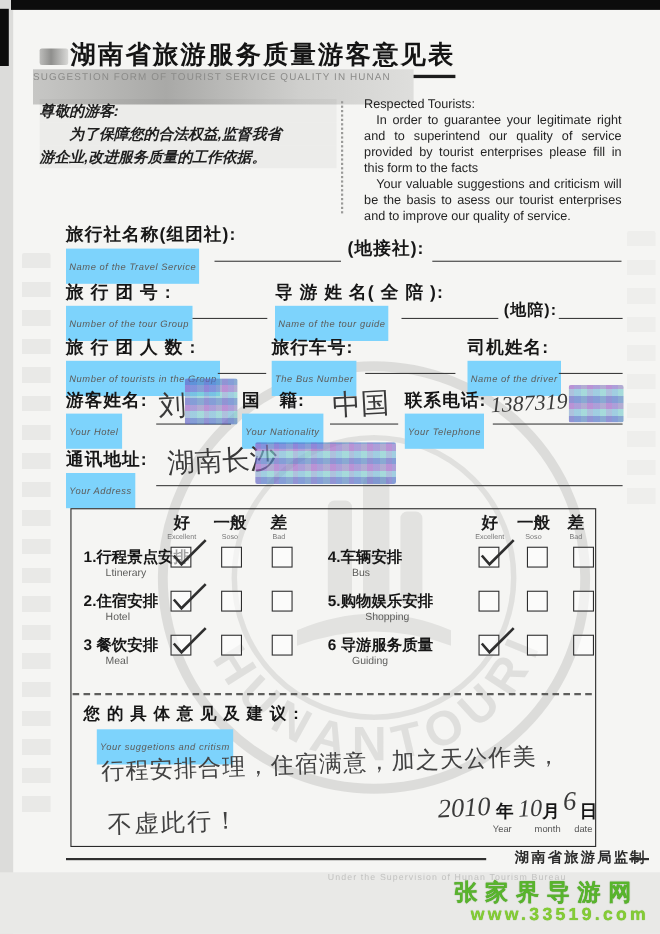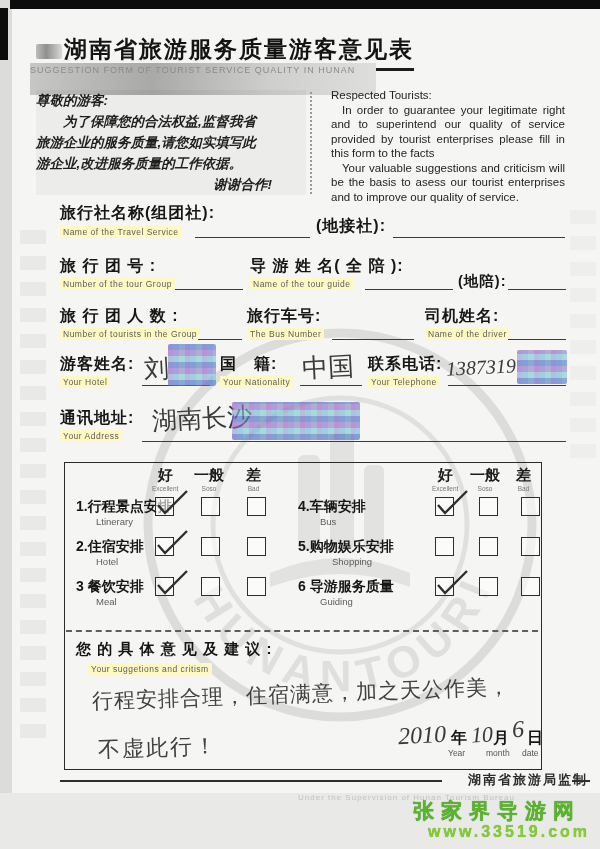--- a/index.html
+++ b/index.html
@@ -24,22 +24,22 @@
   .intro-cn div{background:rgba(0,0,0,.035);}
   .intro-cn .closing{text-align:right;padding-right:34px;}
   .intro-divider{position:absolute;left:310px;top:92px;height:102px;border-left:2px dotted #9a9a98;}
   .intro-en{position:absolute;left:331px;top:88px;width:234px;font-size:11.5px;color:#242424;
     line-height:14.5px;text-align:justify;}
   .intro-en p{margin:0;text-indent:11px;}
   .intro-en p.first{text-indent:0;}
 
   .cn-label{position:absolute;font-size:16px;font-weight:700;color:#161616;letter-spacing:1px;white-space:nowrap;}
   .cn-label.small{font-size:14.5px;}
-  .en-sub{position:absolute;font-size:8.5px;color:#5c5c5a;background:#fef9c3;padding:1px 3px;
-    letter-spacing:.5px;white-space:nowrap;}
+  .en-sub{position:absolute;font-size:8.5px;color:#5c5c5a;background:#7dd3fc;padding:11px 3px;
+    letter-spacing:.5px;white-space:nowrap;font-style:italic;}
   .uline{position:absolute;border-bottom:1.6px solid #3c3c3c;height:1px;}
   .hand{position:absolute;font-family:cursive;color:#3a3a3a;white-space:nowrap;transform:rotate(-3deg);}
   .mosaic{position:absolute;border-radius:2px;opacity:.9;
     background-image:
       repeating-linear-gradient(0deg,rgba(78,104,196,.55) 0 6px,rgba(130,200,214,.5) 6px 12px,rgba(156,96,196,.5) 12px 18px),
       repeating-linear-gradient(90deg,rgba(150,90,200,.45) 0 5px,rgba(86,150,216,.45) 5px 11px,rgba(110,214,190,.45) 11px 17px);}
 
   .rate-box{position:absolute;left:64px;top:462px;width:476px;height:306px;border:1.6px solid #2a2a2a;background:transparent;}
   .rate-hdr{position:absolute;font-size:15px;font-weight:700;color:#1a1a1a;text-align:center;}
   .rate-hdr .tiny{display:block;font-size:6.5px;font-weight:400;color:#777;letter-spacing:0;}
@@ -97,23 +97,21 @@
 
   <div class="content">
 
     <div class="title-icon"></div>
     <div class="page-title">湖南省旅游服务质量游客意见表</div>
     <div class="ghost-strip">SUGGESTION FORM OF TOURIST SERVICE QUALITY IN HUNAN</div>
 
     <div class="intro-cn">
       <div>尊敬的游客:</div>
       <div>　　为了保障您的合法权益,监督我省</div>
-      <div>旅游企业的服务质量,请您如实填写此</div>
       <div>游企业,改进服务质量的工作依据。</div>
-      <div class="closing">谢谢合作!</div>
     </div>
     <div class="intro-divider"></div>
     <div class="intro-en">
       <p class="first">Respected Tourists:</p>
       <p>In order to guarantee your legitimate right and to superintend our quality of service provided by tourist enterprises please fill in this form to the facts</p>
       <p>Your valuable suggestions and criticism will be the basis to asess our tourist enterprises and to improve our quality of service.</p>
     </div>
 
     <div class="cn-label" style="left:60px;top:203px;">旅行社名称(组团社):</div>
     <div class="en-sub" style="left:60px;top:226px;">Name of the Travel Service</div>

